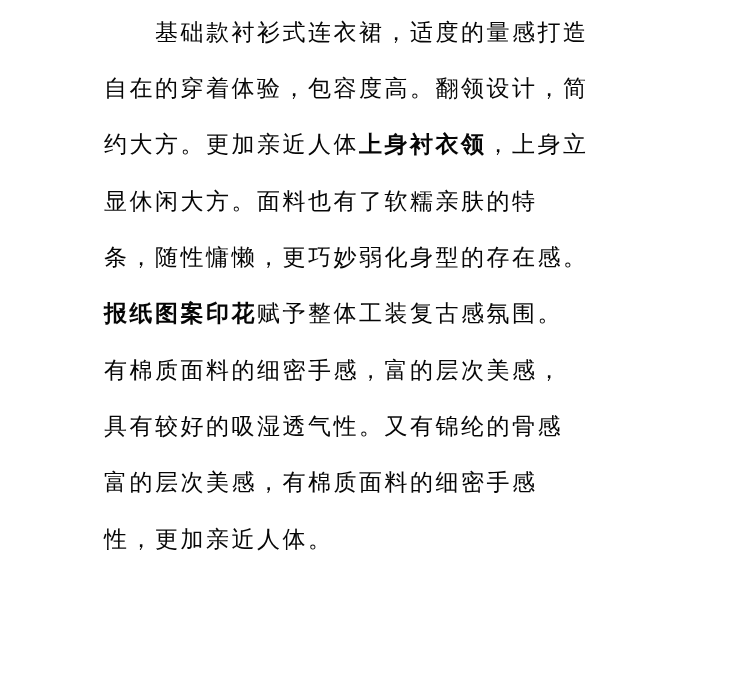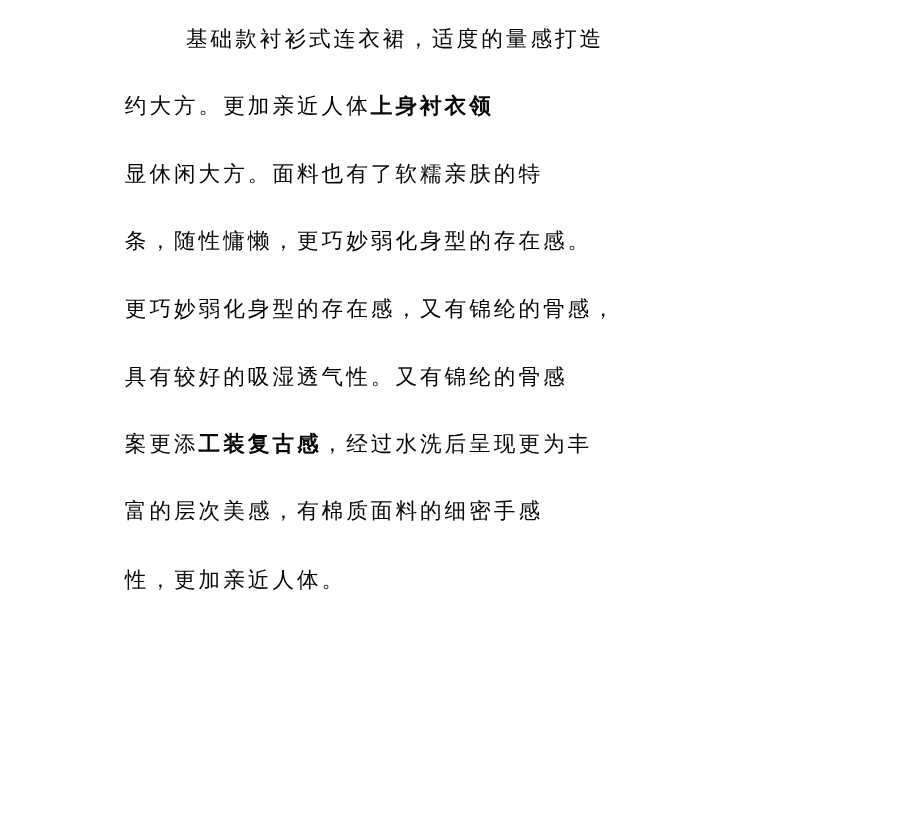--- a/index.html
+++ b/index.html
@@ -20,21 +20,21 @@
   }
   .paragraph {
     margin: 0;
     padding: 0;
   }
   .text-line {
     height: 56.33px;
     display: flex;
     align-items: center;
     white-space: nowrap;
-    font-size: 18px;
+    font-size: 23px;
     letter-spacing: 2.5px;
     line-height: 1;
   }
   .text-line.indent {
     padding-left: 51px;
   }
   .seg {
     font-weight: 400;
   }
   .seg.bold {
@@ -44,41 +44,44 @@
 </head>
 <body style="background: rgb(255, 255, 255);">
 
 <div class="doc" style="color: rgb(6, 6, 6);">
   <div>
       <div class="paragraph">
         <div class="text-line indent">
           <span class="seg">基础款衬衫式连衣裙，适度的量感打造</span>
         </div>
         <div class="text-line">
+          <span class="seg">自在的穿着体验，包容度高。翻领设计，简</span>
+        </div>
+        <div class="text-line">
           <span class="seg">约大方。更加亲近人体</span>
           <span class="seg bold">上身衬衣领</span>
+          <span class="seg">，上身立</span>
         </div>
         <div class="text-line">
           <span class="seg">显休闲大方。面料也有了软糯亲肤的特</span>
         </div>
         <div class="text-line">
           <span class="seg">条，随性慵懒，更巧妙弱化身型的存在感。</span>
         </div>
+        <div class="text-line">
+          <span class="seg bold">报纸图案印花</span>
+          <span class="seg">赋予整体工装复古感氛围。</span>
+        </div>
       </div>
       <div class="paragraph">
         <div class="text-line">
-          <span class="seg">更巧妙弱化身型的存在感，又有锦纶的骨感，</span>
+          <span class="seg">有棉质面料的细密手感，富的层次美感，</span>
         </div>
         <div class="text-line">
           <span class="seg">具有较好的吸湿透气性。又有锦纶的骨感</span>
-        </div>
-        <div class="text-line">
-          <span class="seg">案更添</span>
-          <span class="seg bold">工装复古感</span>
-          <span class="seg">，经过水洗后呈现更为丰</span>
         </div>
         <div class="text-line">
           <span class="seg">富的层次美感，有棉质面料的细密手感</span>
         </div>
         <div class="text-line">
           <span class="seg">性，更加亲近人体。</span>
         </div>
       </div>
     </div>
 </div>

